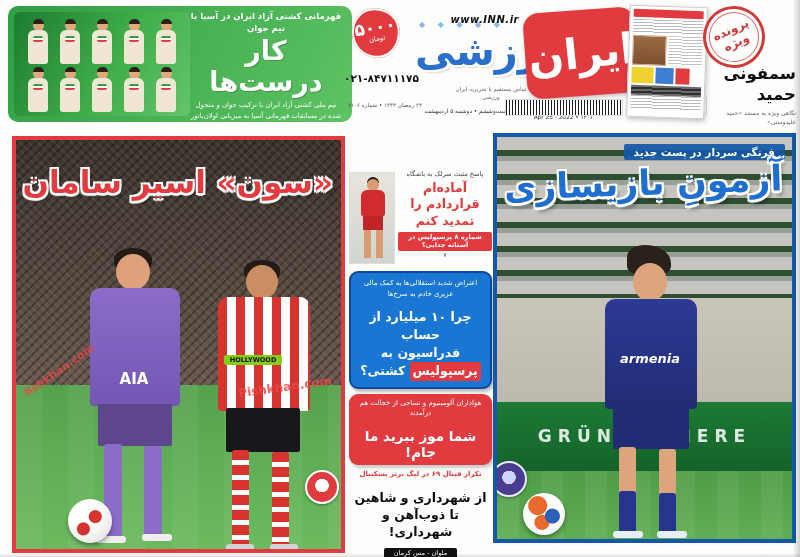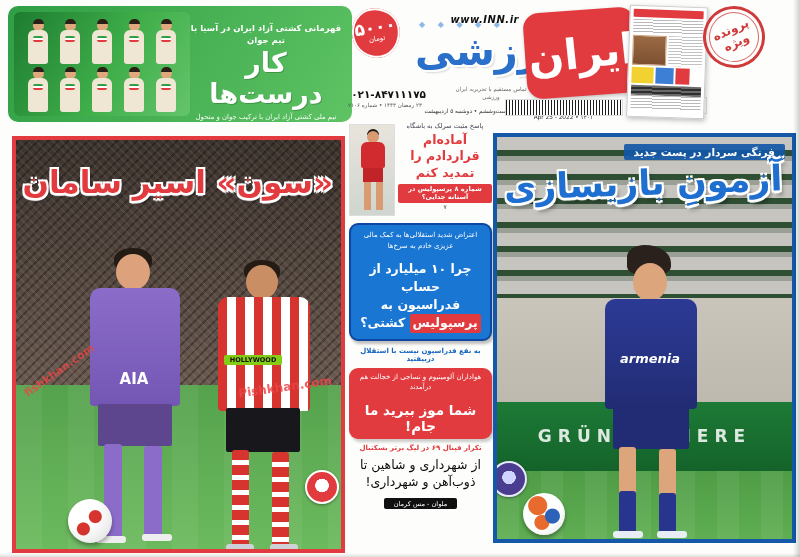--- a/index.html
+++ b/index.html
@@ -21,32 +21,32 @@
   .team-photo{position:absolute;left:6px;top:6px;width:176px;height:104px;border-radius:6px;
     background:linear-gradient(120deg,#1d7c30,#3fae49 55%,#65c46b);overflow:hidden;}
   .t-row{position:absolute;left:0;width:100%;display:flex;justify-content:center;gap:6px;}
   .t-row.r1{top:8px;} .t-row.r2{top:56px;}
   .wrestler{width:26px;height:46px;position:relative;}
   .wrestler .hd{position:absolute;left:8px;top:0;width:11px;height:11px;border-radius:50%;background:#e0a87d;}
   .wrestler .hr{position:absolute;left:8px;top:-1px;width:11px;height:5px;border-radius:6px 6px 0 0;background:#2b2018;}
   .wrestler .bd{position:absolute;left:3px;top:10px;width:20px;height:34px;border-radius:6px 6px 3px 3px;background:#efe7d4;}
   .wrestler .fl{position:absolute;left:8px;top:16px;width:10px;height:6px;border-radius:2px;
     background:linear-gradient(#2f9e44 33%,#fff 33% 66%,#e23b3f 66%);}
-  .green-text{position:absolute;right:8px;top:17px;width:156px;color:#fff;text-align:center;margin-left:30px;}
+  .green-text{position:absolute;right:8px;top:5px;width:156px;color:#fff;text-align:center;margin-left:30px;}
   .g-kicker{font-size:8.5px;font-weight:bold;line-height:1.4;}
   .g-title{font-size:27px;font-weight:900;line-height:1.15;text-shadow:1px 1px 0 rgba(0,0,0,.2);}
   .g-body{margin-top:3px;font-size:6.9px;line-height:1.55;opacity:.96;text-align:center;}
 
   
   .price-badge{position:absolute;left:352px;top:8px;width:48px;height:50px;background:var(--red);
     border-radius:46% 54% 48% 52%/50% 46% 54% 50%;transform:rotate(-10deg);
     color:#fff;text-align:center;box-shadow:0 0 0 2px #fff inset;}
   .price-badge .amt{font-size:17px;font-weight:900;margin-top:9px;letter-spacing:1px;}
   .price-badge .unit{font-size:7px;margin-top:-2px;}
-  .phone{position:absolute;left:344px;top:88px;width:82px;text-align:right;font-size:10.5px;font-weight:900;color:#111;}
+  .phone{position:absolute;left:344px;top:72px;width:82px;text-align:left;font-size:10.5px;font-weight:900;color:#111;}
   .issue-line{position:absolute;left:338px;top:102px;width:94px;text-align:center;font-size:5.6px;color:#555;}
 
   
   .masthead{position:absolute;left:415px;top:2px;width:222px;height:102px;}
   .logo-orn{position:absolute;left:4px;top:18px;color:#8db9e8;font-size:8px;letter-spacing:5px;}
   .logo-vz{position:absolute;left:0;top:26px;font-size:40px;font-weight:900;color:#2a6fc9;
     text-shadow:2px 2px 0 #fff,-2px -2px 0 #fff,2px -2px 0 #fff,-2px 2px 0 #fff,3px 3px 2px rgba(0,0,0,.15);}
   .logo-iran{position:absolute;right:0;top:8px;width:112px;height:86px;background:var(--red);
     border-radius:16px;transform:rotate(-4deg);box-shadow:1px 2px 4px rgba(0,0,0,.25);
     display:flex;align-items:center;justify-content:center;}
@@ -114,21 +114,21 @@
     background:radial-gradient(circle at 30% 30%,#fff 0 35%,#f3f3f3 60%,#d9d9d9),
                radial-gradient(circle at 62% 40%,#d8342f 0 6px,transparent 7px),
                radial-gradient(circle at 35% 68%,#d8342f 0 6px,transparent 7px);
     background-blend-mode:multiply;box-shadow:0 3px 4px rgba(0,0,0,.35);}
   .emblem-l{position:absolute;right:2px;top:330px;width:34px;height:34px;border-radius:50%;z-index:6;
     background:radial-gradient(circle at 50% 45%,#fff 0 30%,#e23b3f 31% 100%);border:2px solid #fff;
     box-shadow:0 1px 3px rgba(0,0,0,.4);}
 
   
   .mid{position:absolute;left:349px;top:122px;width:143px;direction:rtl;text-align:center;}
-  .mid-top{position:relative;height:96px;}
+  .mid-top{position:relative;height:96px;margin-top:48px;}
   .sarlak{position:absolute;left:0;top:2px;width:46px;height:92px;background:linear-gradient(#e8e4dc,#cfd6cf);
     overflow:hidden;border:1px solid #ddd;}
   .sarlak .sh{position:absolute;left:17px;top:6px;width:12px;height:12px;border-radius:50%;background:#d99c72;}
   .sarlak .shair{position:absolute;left:17px;top:4px;width:12px;height:6px;border-radius:6px 6px 0 0;background:#1e1611;}
   .sarlak .st{position:absolute;left:11px;top:17px;width:24px;height:26px;border-radius:6px 6px 2px 2px;background:#d22b2f;}
   .sarlak .ss{position:absolute;left:13px;top:43px;width:20px;height:14px;background:#c02428;}
   .sarlak .sl1{position:absolute;left:14px;top:57px;width:7px;height:28px;background:#d99c72;}
   .sarlak .sl2{position:absolute;left:26px;top:57px;width:7px;height:28px;background:#d99c72;}
   .mid-top-text{position:absolute;right:0;top:0;width:94px;}
   .m-over{font-size:6.6px;color:#445;line-height:1.4;}
@@ -143,21 +143,21 @@
   .blue-box .bb-main{font-size:12.5px;font-weight:900;line-height:1.45;margin-top:9px;}
   .chip-red{display:inline-block;background:var(--red);color:#fff;border-radius:2px;padding:0 3px;}
   .m-blue-over{font-size:7px;color:var(--blue);font-weight:bold;margin-top:6px;}
   .m-roshan{font-size:11.5px;font-weight:900;color:#0d0d0d;line-height:1.4;margin-top:1px;}
   .m-roshan .b{color:var(--midblue);}
   .red-box{margin-top:5px;background:var(--red);border-radius:9px;color:#fff;padding:4px 0 5px;
     box-shadow:2px 3px 3px rgba(0,0,0,.2);}
   .red-box .rb-over{font-size:7px;line-height:1.45;}
   .red-box .rb-main{font-size:13.5px;font-weight:900;margin-top:10px;}
   .m-red-over{font-size:7px;color:var(--red);font-weight:bold;margin-top:5px;}
-  .m-basket{font-size:12.5px;font-weight:400;color:#0d0d0d;line-height:1.35;margin-top:5px;}
+  .m-basket{font-size:12.5px;font-weight:700;color:#0d0d0d;line-height:1.35;margin-top:12px;}
   .m-match{display:inline-block;background:#101010;color:#fff;font-size:6.6px;padding:1.5px 10px;border-radius:2px;margin-top:4px;}
 
   
   .right-box{position:absolute;left:493px;top:133px;width:303px;height:410px;border:4px solid #1458a7;
     background:#b9b6ae;overflow:hidden;}
   .stands{position:absolute;inset:0;height:40%;
     background:repeating-linear-gradient(#c6c4be 0 13px,#2e4f33 13px 19px,#9aa096 19px 24px);}
   .concrete{position:absolute;left:0;top:40%;width:100%;height:26%;background:linear-gradient(#c9c5bb,#bdb9ae);}
   .adboard{position:absolute;left:0;top:66%;width:100%;height:17%;background:linear-gradient(#1d7a36,#14632a);
     display:flex;align-items:center;justify-content:center;}
@@ -294,20 +294,24 @@
       <div class="blue"></div>
       <div class="redsq"></div>
     </div>
     <div class="black"></div>
     <div class="lines"></div>
   </div>
 
   <div class="stamp">
     <span>پرونده ویژه</span>
   </div>
+  <div class="special rtl">
+    <div class="sp-title">سمفونی حمید</div>
+    <div class="sp-sub">نگاهی ویژه به مستند «حمید علیدوستی»</div>
+  </div>
 
   <div class="left-box">
     <div class="crowd"></div>
     <div class="pitch-l"></div>
 
     <div class="figure" style="left:58px;top:108px;width:120px;height:300px;z-index:3;">
       <span class="f-hair" style="left:40px;top:0;width:38px;height:22px;"></span>
       <span class="f-head" style="left:42px;top:6px;width:34px;height:36px;"></span>
       <span class="f-torso" style="left:16px;top:40px;width:90px;height:118px;background:linear-gradient(#8b6cc9,#7456b4);"></span>
       <span class="f-label" style="left:0;top:122px;font-size:15px;">AIA</span>
@@ -360,21 +364,20 @@
     <div class="blue-box">
       <div class="bb-over">اعتراض شدید استقلالی‌ها به کمک مالی عزیزی خادم به سرخ‌ها</div>
       <div class="bb-main">
         <span>چرا ۱۰ میلیارد از حساب</span><br>
         <span>فدراسیون به</span>
         <span class="chip-red">پرسپولیس</span>
         <span>کشتی؟</span>
       </div>
     </div>
 
-    <div class="m-blue-over">به نفع فدراسیون نیست با استقلال دربیفتید</div>
 
     <div class="red-box">
       <div class="rb-over">هواداران آلومینیوم و نساجی از خجالت هم درآمدند</div>
       <div class="rb-main">شما موز ببرید ما جام!</div>
     </div>
 
     <div class="m-red-over">تکرار فینال ۶۹ در لیگ برتر بسکتبال</div>
     <div class="m-basket">از شهرداری و شاهین تا ذوب‌آهن و شهرداری!</div>
 
     <div><span class="m-match">ملوان - مس کرمان</span></div>

